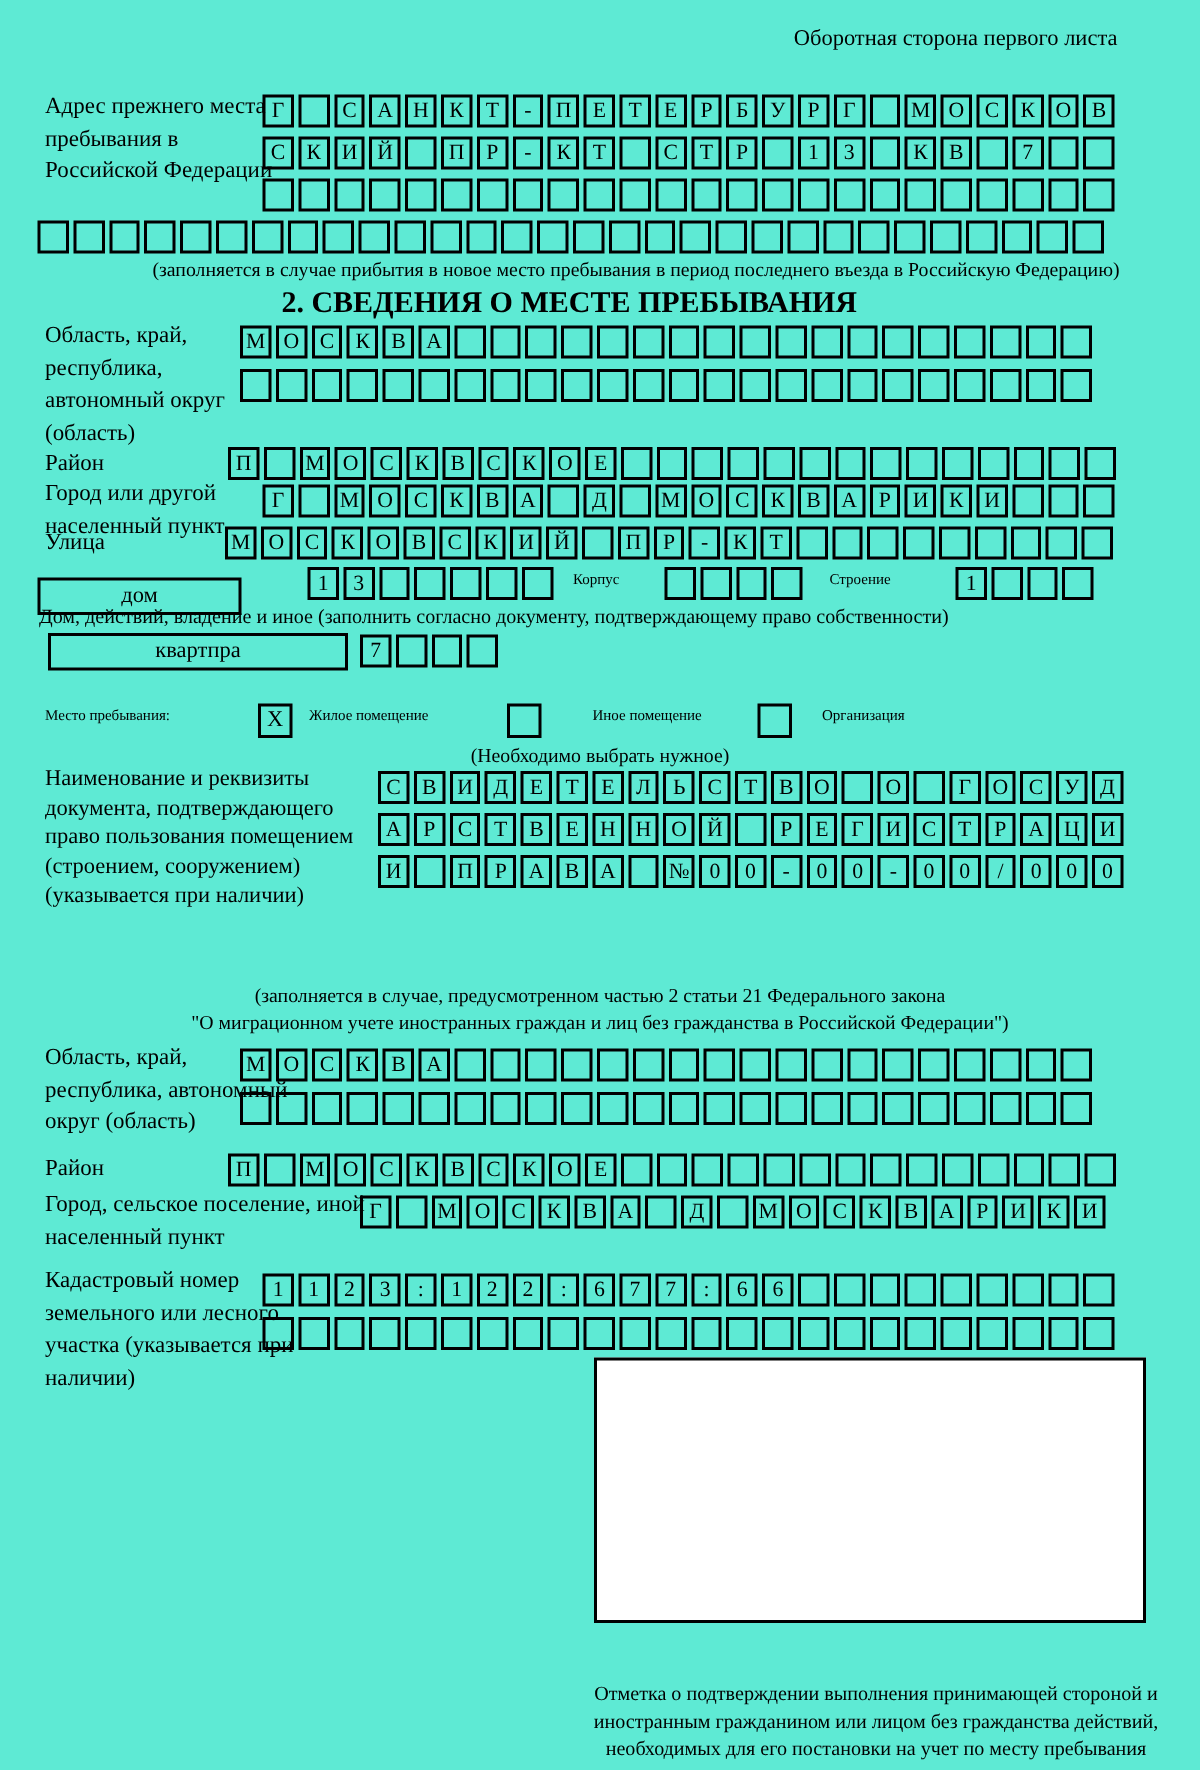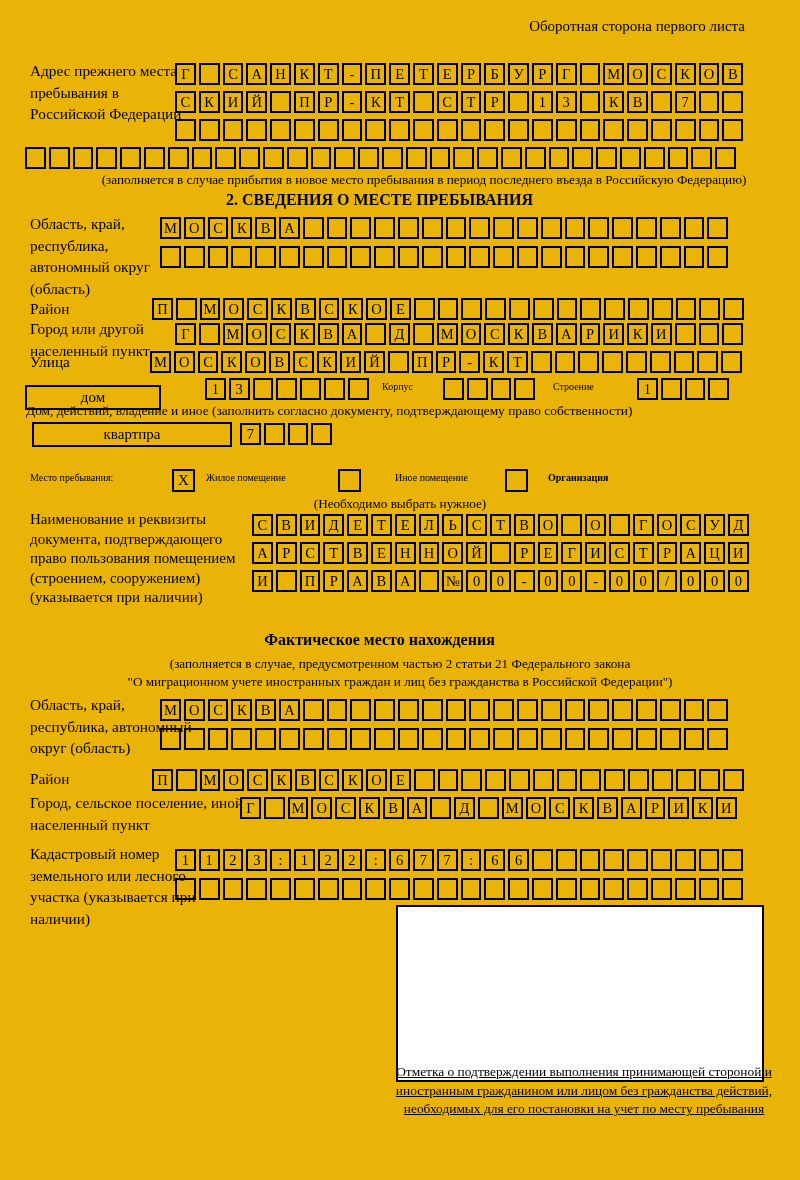--- a/index.html
+++ b/index.html
@@ -1,21 +1,21 @@
 <!DOCTYPE html>
 <html><head>
 <meta charset="utf-8">
 <style>
   html,body{margin:0;padding:0;background:#fff;}
-  #page{position:relative;width:800px;height:1180px;background:#eab308;color:#000;
+  #page{position:relative;width:800px;height:1180px;background:#5eead4;color:#000;
         font-family:"Liberation Serif","DejaVu Serif",serif;overflow:hidden;}
   .abs{position:absolute;}
   .lbl{position:absolute;font-size:15.3px;line-height:21.5px;}
   .note{position:absolute;left:0;width:800px;text-align:center;font-size:13.2px;line-height:17px;}
-  .title{position:absolute;left:0;width:759px;text-align:center;font-size:16px;font-weight:bold;}
+  .title{position:absolute;left:0;width:759px;text-align:center;font-size:20px;font-weight:bold;}
   .cells{position:absolute;display:flex;gap:3px;}
   .cell{box-sizing:border-box;width:20.8px;height:22px;border:2px solid #000;
         display:flex;align-items:center;justify-content:center;font-size:14.5px;flex:0 0 auto;}
   .lblbox{position:absolute;box-sizing:border-box;border:2px solid #000;height:25px;
         display:flex;align-items:center;justify-content:center;font-size:15px;}
   .cb{position:absolute;box-sizing:border-box;width:23px;height:23px;border:2px solid #000;
         display:flex;align-items:center;justify-content:center;font-size:15px;}
   .inline-lbl{position:absolute;font-size:10px;}
   .bigbox{position:absolute;box-sizing:border-box;border:2px solid #000;background:#fff;}
   .stamp-note{position:absolute;text-align:center;font-size:13.4px;line-height:18.5px;}
@@ -315,21 +315,21 @@
       <span class="cell"></span>
       <span class="cell"></span>
     </div>
 
   <div class="inline-lbl" style="left:30px;top:472px;">Место пребывания:</div>
   <div class="cb" style="left:172px;top:469px;">X</div>
   <div class="inline-lbl" style="left:206px;top:472px;">Жилое помещение</div>
   <div class="cb" style="left:338px;top:469px;"></div>
   <div class="inline-lbl" style="left:383px;top:472px;margin-left:12px;">Иное помещение</div>
   <div class="cb" style="left:505px;top:469px;"></div>
-  <div class="inline-lbl" style="left:548px;top:472px;font-weight:bold;">Организация</div>
+  <div class="inline-lbl" style="left:548px;top:472px;">Организация</div>
   <div class="note" style="top:495px;">(Необходимо выбрать нужное)</div>
 
   <div class="lbl" style="left:30px;top:510px;width:222px;font-size:15px;line-height:19.5px;">Наименование и реквизиты документа, подтверждающего право пользования помещением (строением, сооружением) (указывается при наличии)</div>
   <div class="cells" style="left:252px;top:514px;">
       <span class="cell">С</span>
       <span class="cell">В</span>
       <span class="cell">И</span>
       <span class="cell">Д</span>
       <span class="cell">Е</span>
       <span class="cell">Т</span>
@@ -389,21 +389,20 @@
       <span class="cell">0</span>
       <span class="cell">-</span>
       <span class="cell">0</span>
       <span class="cell">0</span>
       <span class="cell">/</span>
       <span class="cell">0</span>
       <span class="cell">0</span>
       <span class="cell">0</span>
     </div>
 
-  <div class="title" style="top:631px;">Фактическое место нахождения</div>
   <div class="note" style="top:655px;">(заполняется в случае, предусмотренном частью 2 статьи 21 Федерального закона</div>
   <div class="note" style="top:673px;">"О миграционном учете иностранных граждан и лиц без гражданства в Российской Федерации")</div>
 
   <div class="lbl" style="left:30px;top:694px;width:168px;">Область, край, республика, автономный округ (область)</div>
   <div class="cells" style="left:160px;top:699px;">
       <span class="cell">М</span>
       <span class="cell">О</span>
       <span class="cell">С</span>
       <span class="cell">К</span>
       <span class="cell">В</span>
@@ -556,15 +555,15 @@
       <span class="cell"></span>
       <span class="cell"></span>
       <span class="cell"></span>
       <span class="cell"></span>
       <span class="cell"></span>
       <span class="cell"></span>
       <span class="cell"></span>
     </div>
 
   <div class="bigbox" style="left:396px;top:905px;width:368px;height:177px;"></div>
-  <div class="stamp-note" style="left:388px;top:1063px;width:392px;text-decoration:underline;">Отметка о подтверждении выполнения принимающей стороной и иностранным гражданином или лицом без гражданства действий, необходимых для его постановки на учет по месту пребывания</div>
+  <div class="stamp-note" style="left:388px;top:1120px;width:392px;">Отметка о подтверждении выполнения принимающей стороной и иностранным гражданином или лицом без гражданства действий, необходимых для его постановки на учет по месту пребывания</div>
 
 </div>
 
 </body></html>

